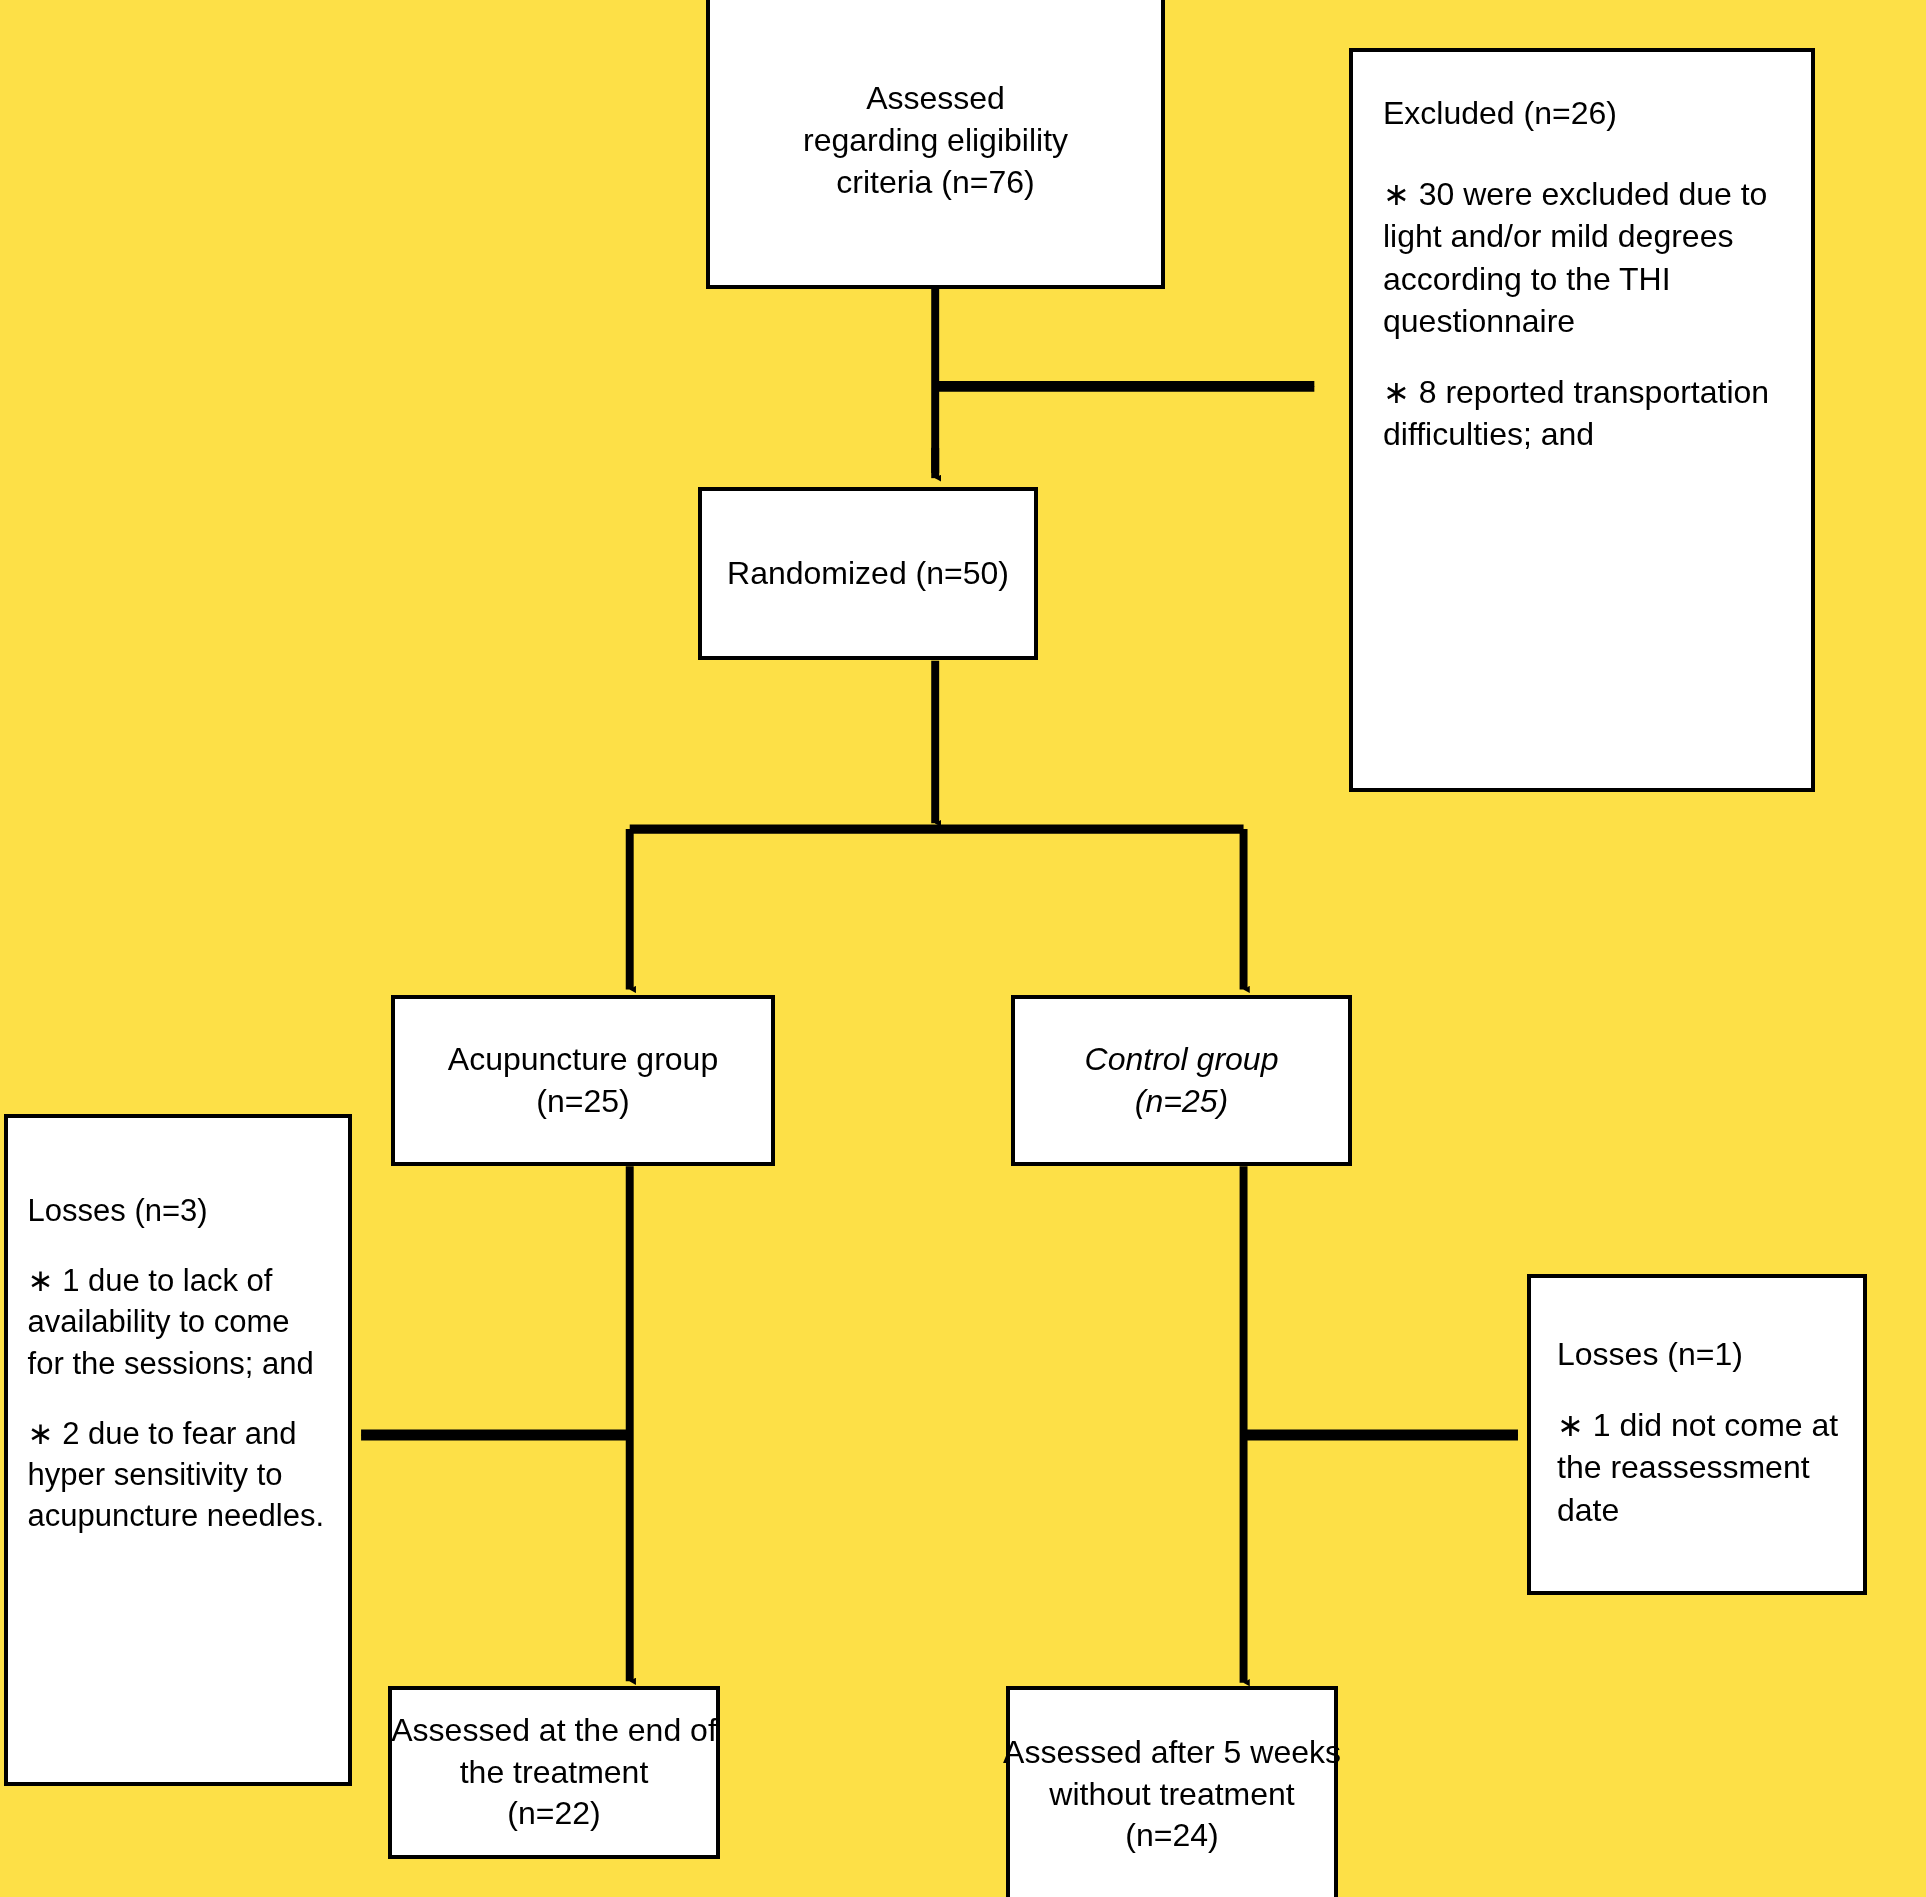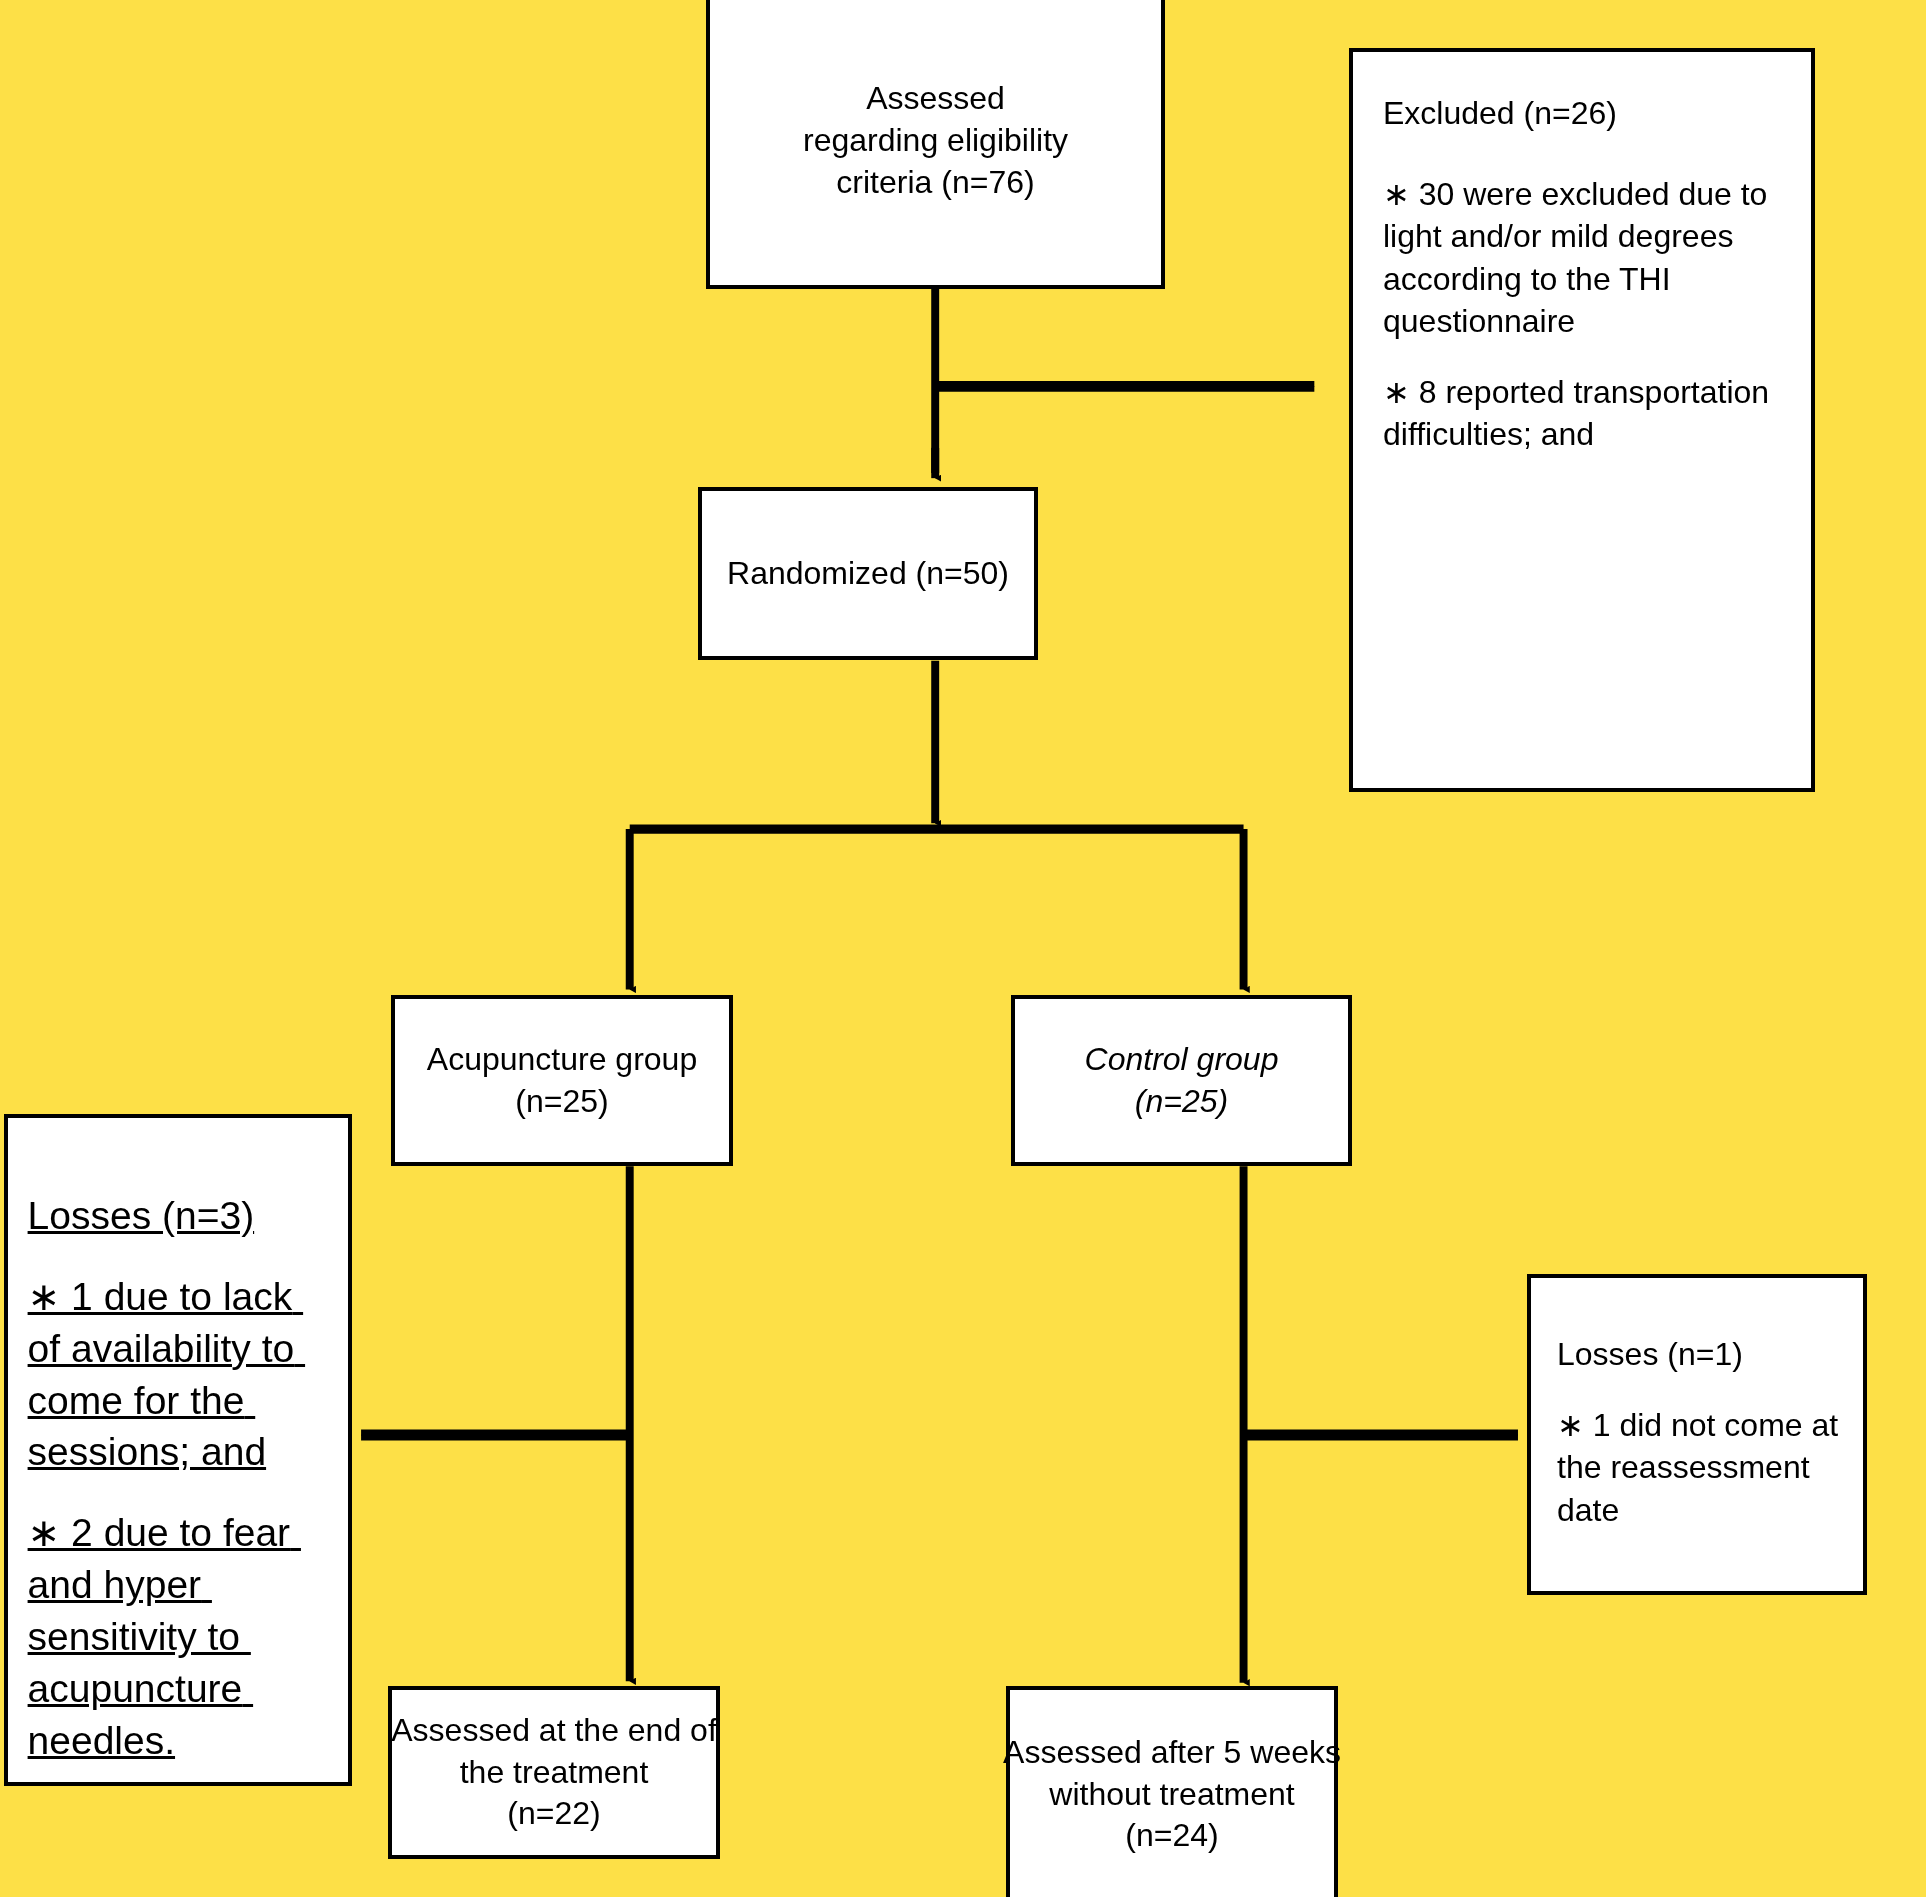--- a/index.html
+++ b/index.html
@@ -51,21 +51,21 @@
     display: block;
     white-space: pre;
   }
   .para {
     display: block;
     white-space: pre-wrap;
   }
   
   .fs-center { font-size: 32px; line-height: 1.30; }
   .fs-list   { font-size: 32px; line-height: 1.32; }
-  .fs-list-narrow { font-size: 39px; line-height: 1.33; text-decoration: underline; }
+  .fs-list-narrow { font-size: 31px; line-height: 1.33; }
 
   .pad-excluded { padding: 40px 33px 0 30px; }
   .pad-losses-left { padding: 72px 21.7px 0 20px; }
   .pad-losses-right { padding: 55px 21.7px 0 26px; }
 
   .block-gap { height: 39px; }
   .block-gap-sm { height: 29px; }
 </style>
 </head>
 <body>
@@ -139,21 +139,21 @@
     <span class="para">∗ 30 were excluded due to light and/or mild degrees according to the THI questionnaire</span>
     <span class="block-gap-sm"></span>
     <span class="para">∗ 8 reported transportation difficulties; and</span>
     <span class="block-gap-sm"></span>
   </div>
 
   <div class="node-box centered fs-center" style="left:698px; top:487px; width:340px; height:173px;">
     <span class="node-line">Randomized (n=50)</span>
   </div>
 
-  <div class="node-box centered fs-center" style="left:391px; top:995px; width:342px; height:171px;">
+  <div class="node-box centered fs-center" style="left:391px; top:995px; width:384px; height:171px;">
     <span class="node-line">Acupuncture group</span>
     <span class="node-line">(n=25)</span>
   </div>
 
   <div class="node-box centered fs-center" style="left:1011px; top:995px; width:341px; height:171px;font-style:italic;">
     <span class="node-line">Control group</span>
     <span class="node-line">(n=25)</span>
   </div>
 
   <div class="node-box left-aligned fs-list-narrow pad-losses-left" style="left:3.6px; top:1114px; width:348px; height:672px;">

